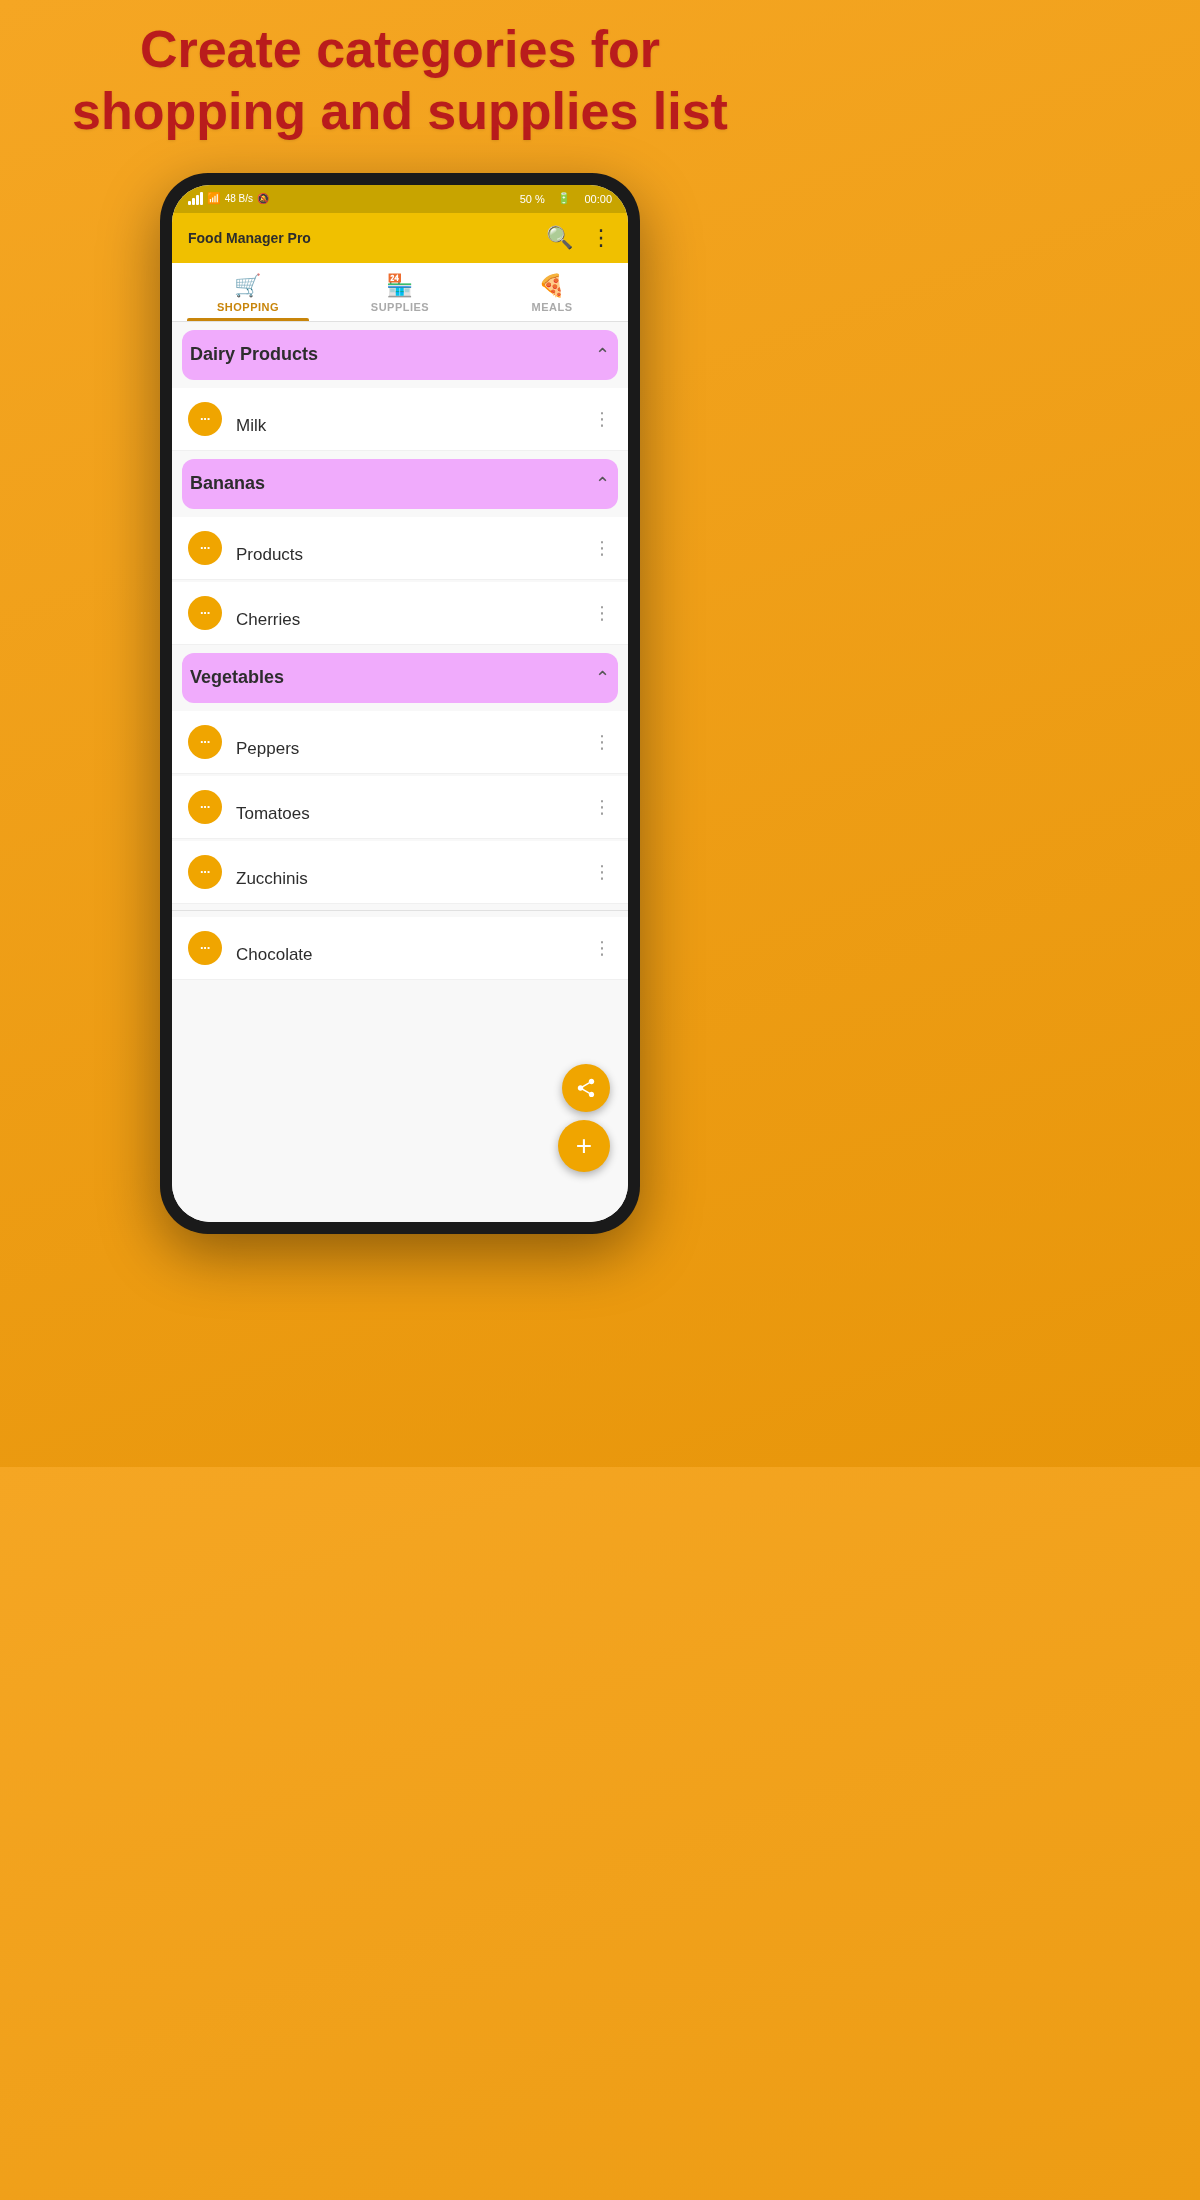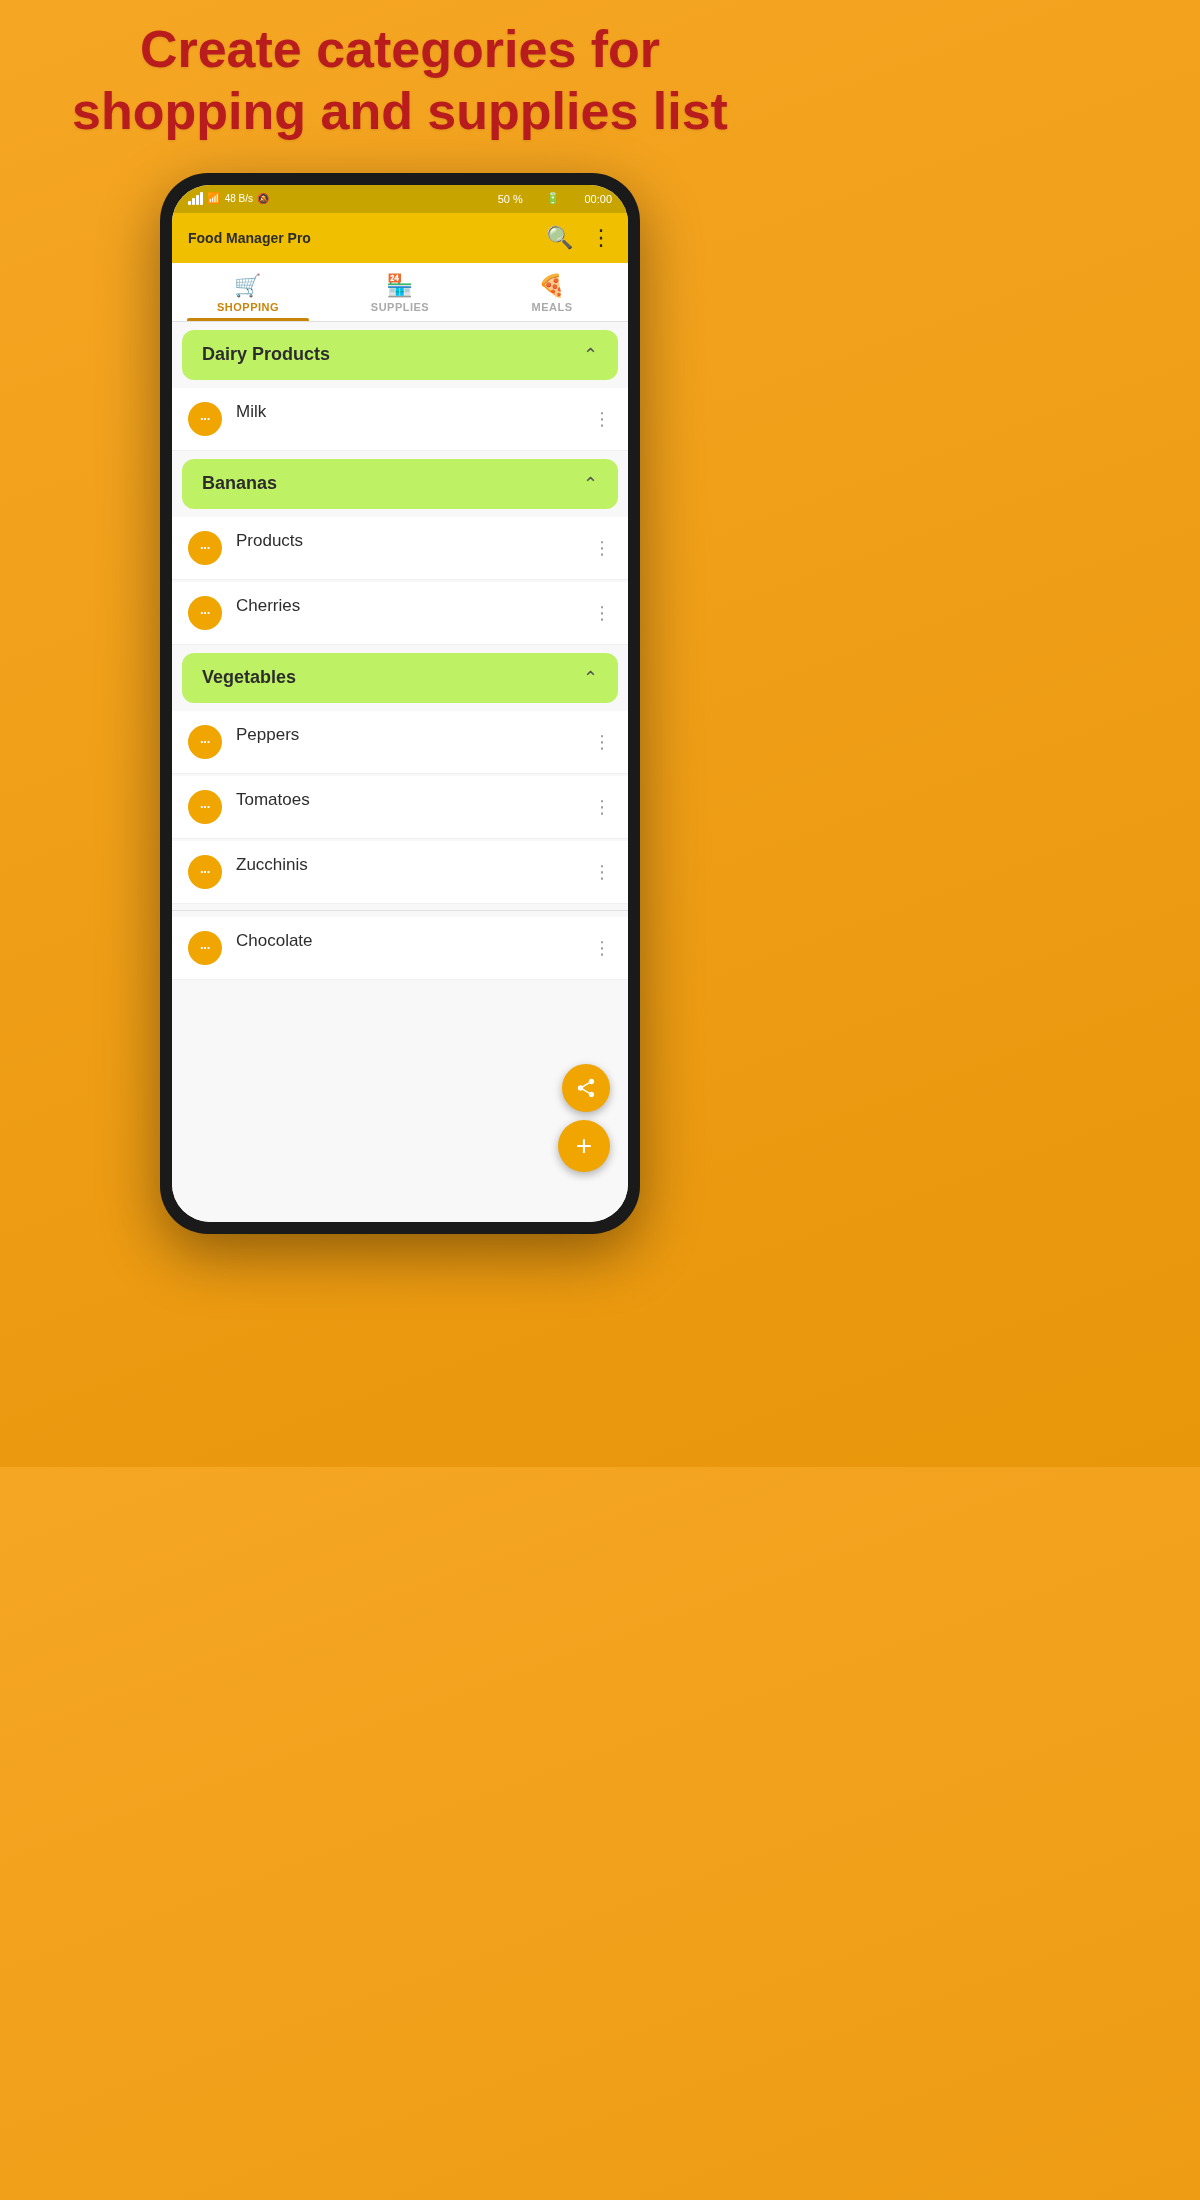--- a/index.html
+++ b/index.html
@@ -51,21 +51,21 @@
 
     .status-left {
       display: flex;
       align-items: center;
       gap: 4px;
     }
 
     .status-right {
       display: flex;
       align-items: center;
-      gap: 24px;
+      gap: 13px;
       font-size: 11px;
       color: white;
     }
 
     .signal-bars {
       display: flex;
       align-items: flex-end;
       gap: 1px;
       height: 12px;
     }
@@ -157,22 +157,22 @@
       font-weight: 700;
       letter-spacing: 0.5px;
     }
 
     .list-content {
       background: #f8f8f8;
       overflow-y: auto;
     }
 
     .category-header {
-      background: #bef264;
-      padding: 14px 20px;
+      background: #f0abfc;
+      padding: 14px 8px;
       display: flex;
       justify-content: space-between;
       align-items: center;
       margin: 0;
       border-radius: 12px;
       margin: 8px 10px;
       text-align: center;
     }
 
     .category-name {
@@ -191,21 +191,21 @@
       padding: 14px 16px;
       display: flex;
       align-items: center;
       justify-content: space-between;
       margin: 2px 0;
       border-bottom: 1px solid #f0f0f0;
     }
 
     .list-item-left {
       display: flex;
-      align-items: flex-start;
+      align-items: flex-end;
       gap: 14px;
     }
 
     .item-dot-icon {
       width: 34px;
       height: 34px;
       background: #f0a500;
       border-radius: 50%;
       display: flex;
       align-items: center;

